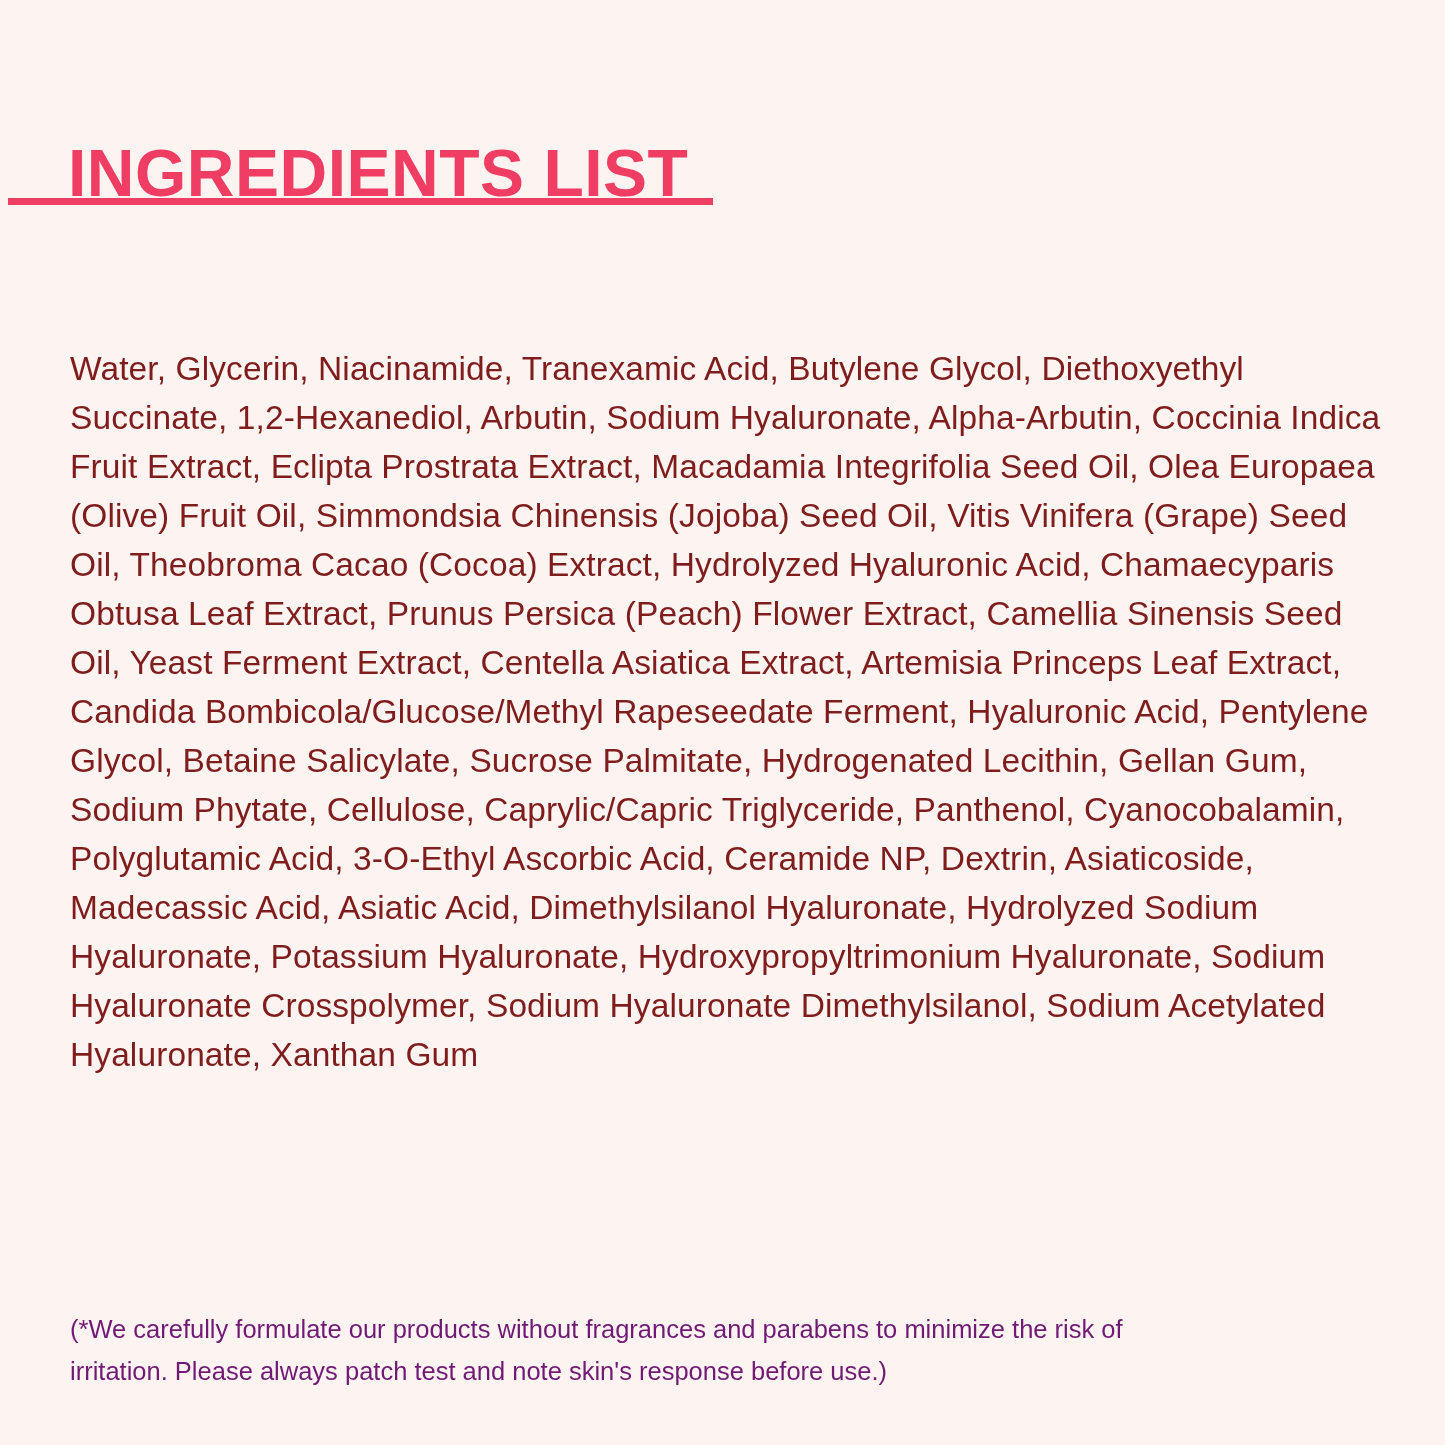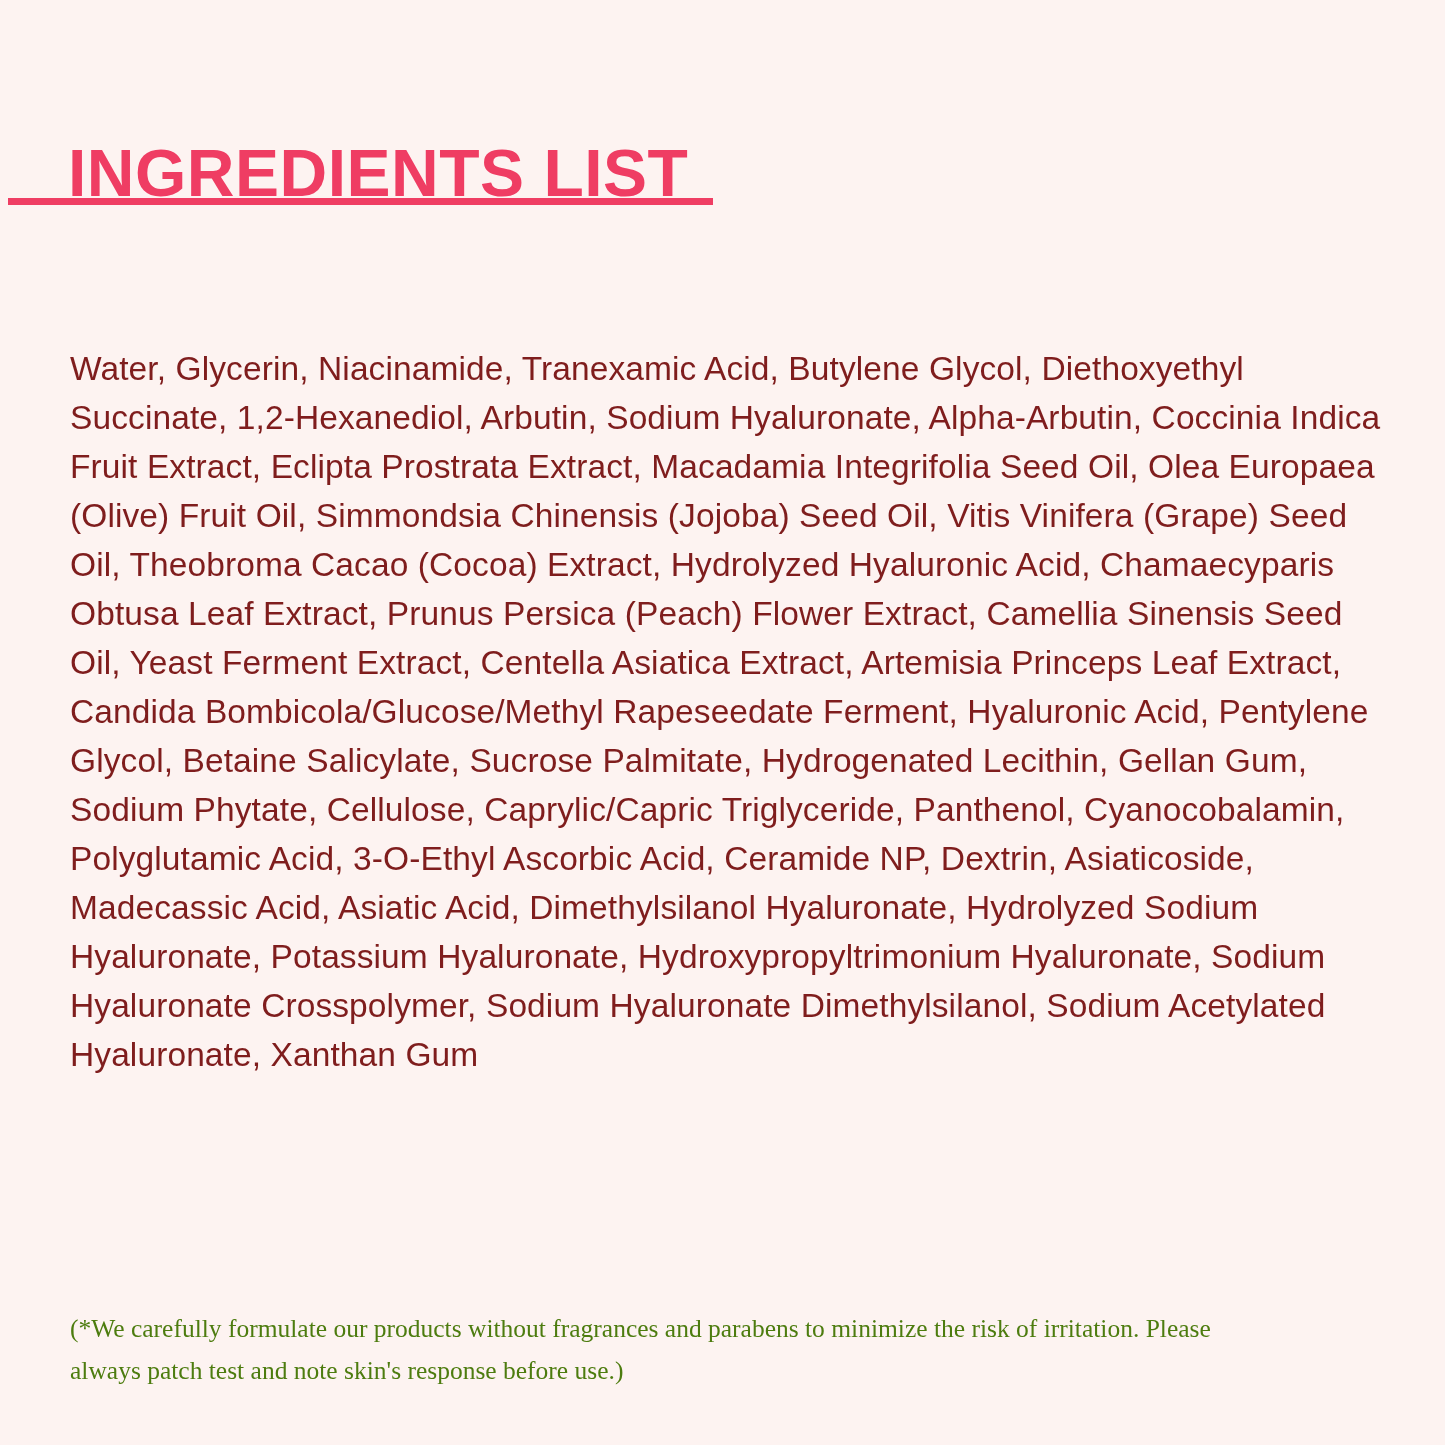--- a/index.html
+++ b/index.html
@@ -51,22 +51,21 @@
     text-align: left;
     letter-spacing: 0.1px;
   }
   .footnote {
     position: absolute;
     left: 70px;
     top: 1282px;
     width: 1150px;
     font-size: 25.5px;
     line-height: 42px;
-    color: #4d7c0f;
-    font-family: Liberation Serif, serif;
+    color: #701a75;
   }
 </style>
 </head>
 <body>
 
 <div class="page">
 
   <h1 class="title">INGREDIENTS LIST</h1>
 
   <div class="title-rule"></div>

